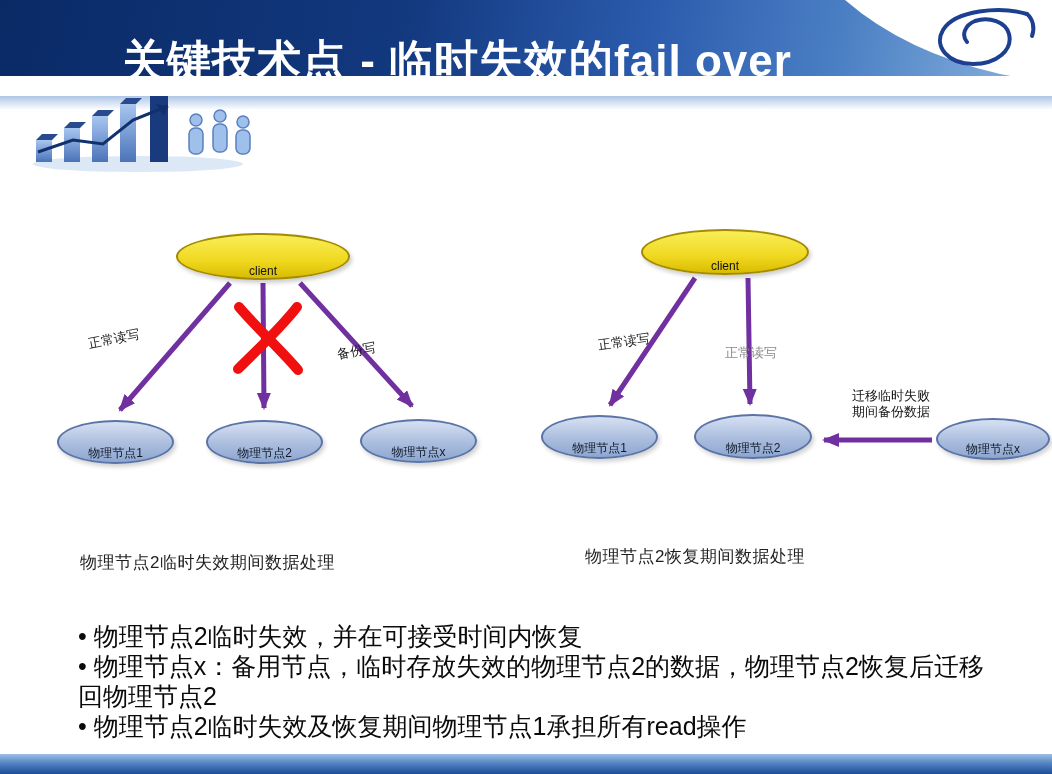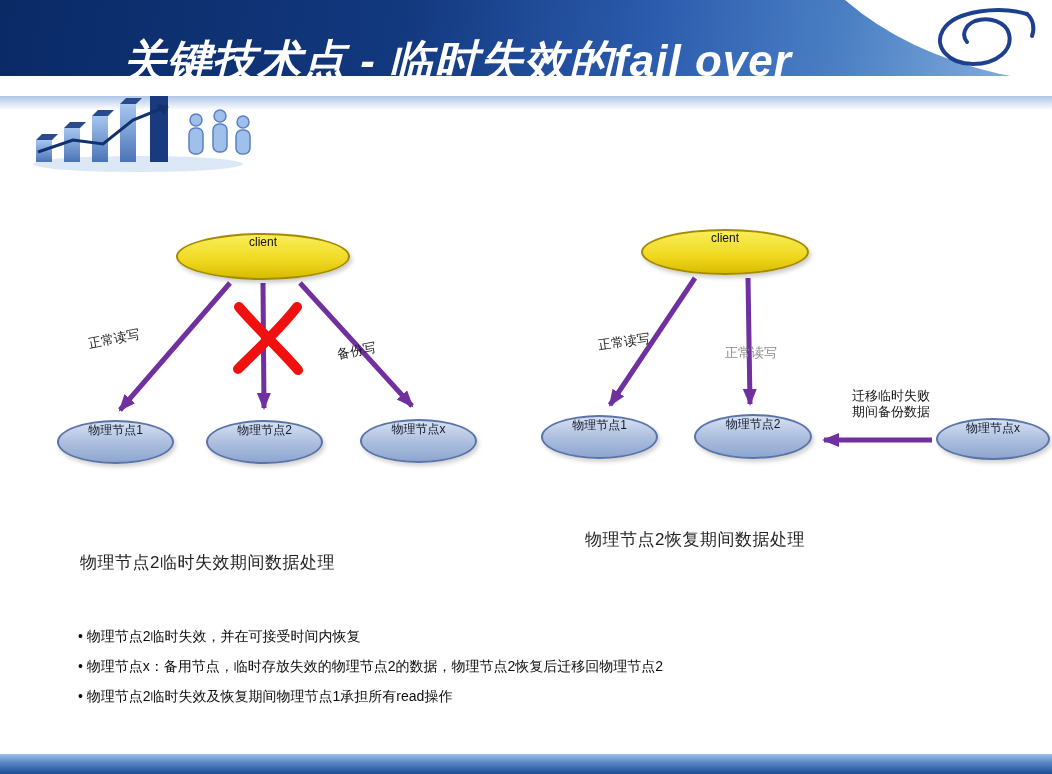--- a/index.html
+++ b/index.html
@@ -5,39 +5,38 @@
   * { margin:0; padding:0; box-sizing:border-box; }
   body { background:#888; font-family:"Liberation Sans", sans-serif; }
   .slide {
     position:relative; width:1052px; height:774px; margin:0 auto;
     background:#ffffff; overflow:hidden;
   }
   
   .header {
     position:absolute; left:0; top:0; width:1052px; height:76px;
     background:linear-gradient(100deg,#0a2a66 0%,#12387e 38%,#2c5cae 62%,#4b80c4 80%,#7aa6d8 94%);
-    font-style:italic;
   }
   .header-swoosh { position:absolute; left:0; top:0; }
   .slide-title {
     position:absolute; left:122px; top:32px; font-size:44px; font-weight:600;
     color:#ffffff; white-space:nowrap; letter-spacing:1px;
   }
   .logo { position:absolute; left:915px; top:4px; }
   .header-fade {
     position:absolute; left:0; top:96px; width:1052px; height:14px;
     background:linear-gradient(to bottom,#aec6e8 0%,#ffffff 100%);
   }
   
   .clipart { position:absolute; left:28px; top:92px; }
   
   .arrow-layer { position:absolute; left:0; top:0; pointer-events:none; }
   .node {
     position:absolute; border-radius:50%;
-    display:flex; align-items:flex-start; justify-content:center;
+    display:flex; align-items:flex-end; justify-content:center;
     text-align:center;
   }
   .node-blue {
     background:linear-gradient(to bottom,#d6e0f2 0%,#aabdde 55%,#8ea6d0 100%);
     border:2px solid #5a74a8; font-size:12px; font-weight:400; color:#101828;
     box-shadow:2px 3px 4px rgba(0,0,0,0.18);
   }
   .node-yellow {
     background:linear-gradient(to bottom,#f9ee58 0%,#f0d820 60%,#d8bc00 100%);
     border:2px solid #a38a00; font-size:12px; font-weight:400; color:#101010;
@@ -45,21 +44,21 @@
   }
   .arrow-label { position:absolute; font-size:13px; color:#1a1a1a; white-space:nowrap; }
   .rot-l { transform:rotate(-11deg); }
   .rot-m { transform:rotate(-8deg); }
   .gray { color:#8a8a8a; }
   .migrate-label { position:absolute; left:852px; top:388px; font-size:13px; line-height:16px; color:#141414; }
   .caption { position:absolute; font-size:17px; color:#1f1f1f; letter-spacing:0.5px; white-space:nowrap; }
   
   .bullets {
     position:absolute; left:78px; top:621px; width:918px;
-    font-size:14px; line-height:30px; color:#0a0a0a;
+    font-size:25px; line-height:30px; color:#0a0a0a;
   }
   .bullet { margin:0; }
   
   .footer-bar {
     position:absolute; left:0; bottom:0; width:1052px; height:20px;
     background:linear-gradient(to bottom,#9ec0e8 0%,#5585c2 45%,#1c4c96 100%);
   }
 </style>
 </head>
 <body>
@@ -160,21 +159,21 @@
   <div class="arrow-label rot-l" style="left:88px;top:330px;">正常读写</div>
   <div class="arrow-label rot-l" style="left:337px;top:342px;">备份写</div>
   <div class="arrow-label rot-m" style="left:598px;top:333px;">正常读写</div>
   <div class="arrow-label gray" style="left:725px;top:344px;">正常读写</div>
   <div class="migrate-label">
     <div>迁移临时失败</div>
     <div>期间备份数据</div>
   </div>
 
   <div class="caption" style="left:80px;top:551px;">物理节点2临时失效期间数据处理</div>
-  <div class="caption" style="left:585px;top:528px;">物理节点2恢复期间数据处理</div>
+  <div class="caption" style="left:585px;top:545px;">物理节点2恢复期间数据处理</div>
 
   <div class="bullets">
     <div class="bullet">• 物理节点2临时失效，并在可接受时间内恢复</div>
     <div class="bullet">• 物理节点x：备用节点，临时存放失效的物理节点2的数据，物理节点2恢复后迁移回物理节点2</div>
     <div class="bullet">• 物理节点2临时失效及恢复期间物理节点1承担所有read操作</div>
   </div>
 
   <div class="footer-bar"></div>
 
 </div>

